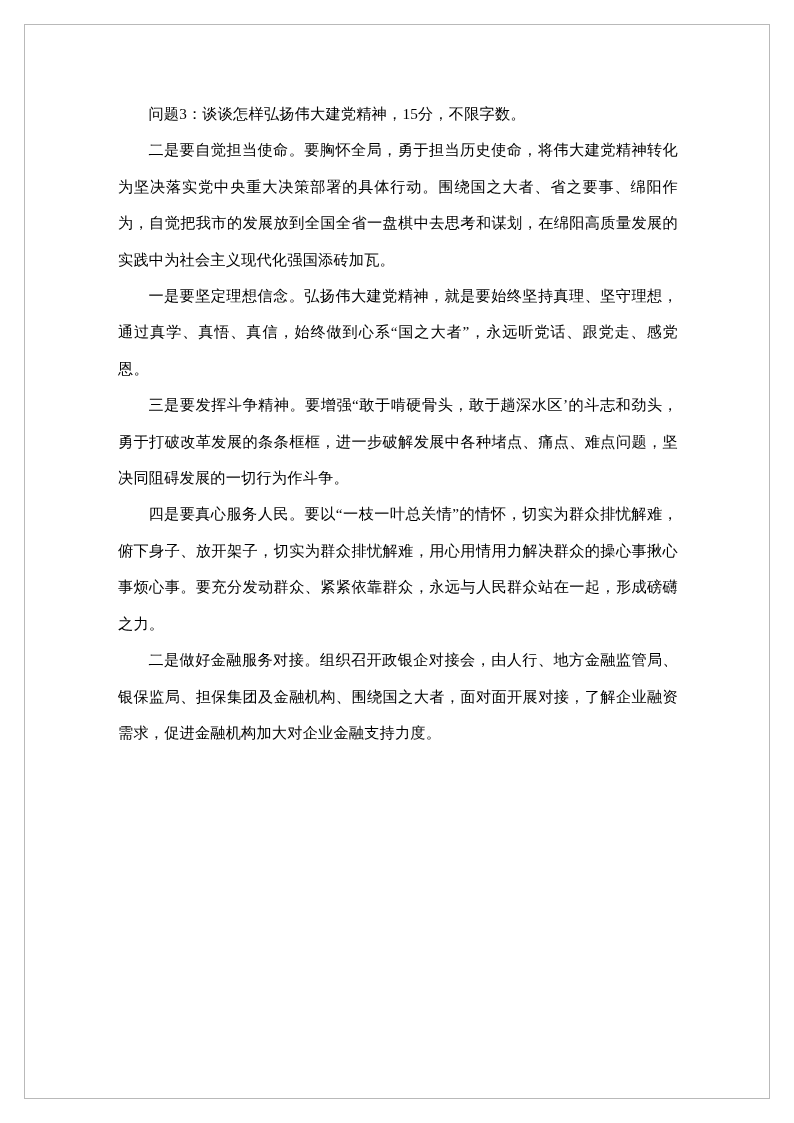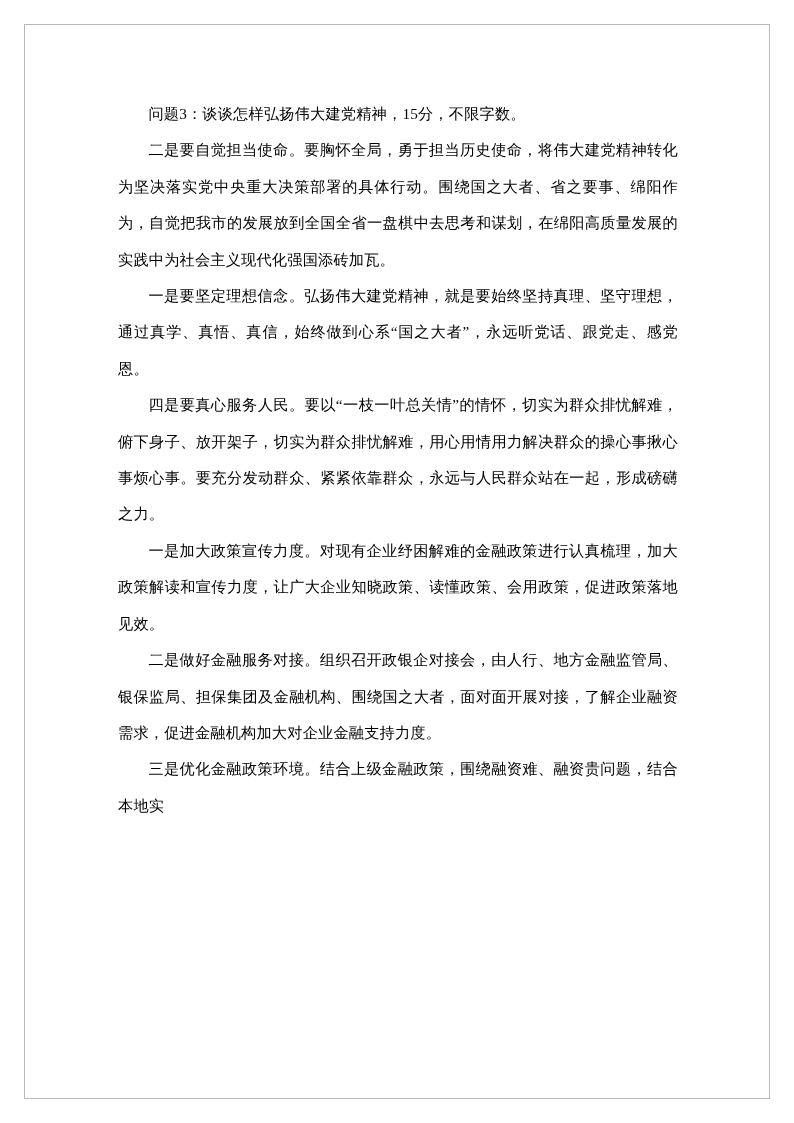--- a/index.html
+++ b/index.html
@@ -50,18 +50,17 @@
 </style>
 </head>
 <body>
 
 <div class="page">
   <div class="page-border"></div>
   <div class="content">
     <p class="para">问题3：谈谈怎样弘扬伟大建党精神，15分，不限字数。</p>
     <p class="para">二是要自觉担当使命。要胸怀全局，勇于担当历史使命，将伟大建党精神转化为坚决落实党中央重大决策部署的具体行动。围绕国之大者、省之要事、绵阳作为，自觉把我市的发展放到全国全省一盘棋中去思考和谋划，在绵阳高质量发展的实践中为社会主义现代化强国添砖加瓦。</p>
     <p class="para">一是要坚定理想信念。弘扬伟大建党精神，就是要始终坚持真理、坚守理想，通过真学、真悟、真信，始终做到心系“国之大者”，永远听党话、跟党走、感党恩。</p>
+    <p class="para">三是要发挥斗争精神。要增强“敢于啃硬骨头，敢于趟深水区’的斗志和劲头，勇于打破改革发展的条条框框，进一步破解发展中各种堵点、痛点、难点问题，坚决同阻碍发展的一切行为作斗争。</p>
     <p class="para">四是要真心服务人民。要以“一枝一叶总关情”的情怀，切实为群众排忧解难，俯下身子、放开架子，切实为群众排忧解难，用心用情用力解决群众的操心事揪心事烦心事。要充分发动群众、紧紧依靠群众，永远与人民群众站在一起，形成磅礴之力。</p>
-    <p class="para">一是加大政策宣传力度。对现有企业纾困解难的金融政策进行认真梳理，加大政策解读和宣传力度，让广大企业知晓政策、读懂政策、会用政策，促进政策落地见效。</p>
     <p class="para">二是做好金融服务对接。组织召开政银企对接会，由人行、地方金融监管局、银保监局、担保集团及金融机构、围绕国之大者，面对面开展对接，了解企业融资需求，促进金融机构加大对企业金融支持力度。</p>
-    <p class="para">三是优化金融政策环境。结合上级金融政策，围绕融资难、融资贵问题，结合本地实</p>
   </div>
 </div>
 
 </body></html>

